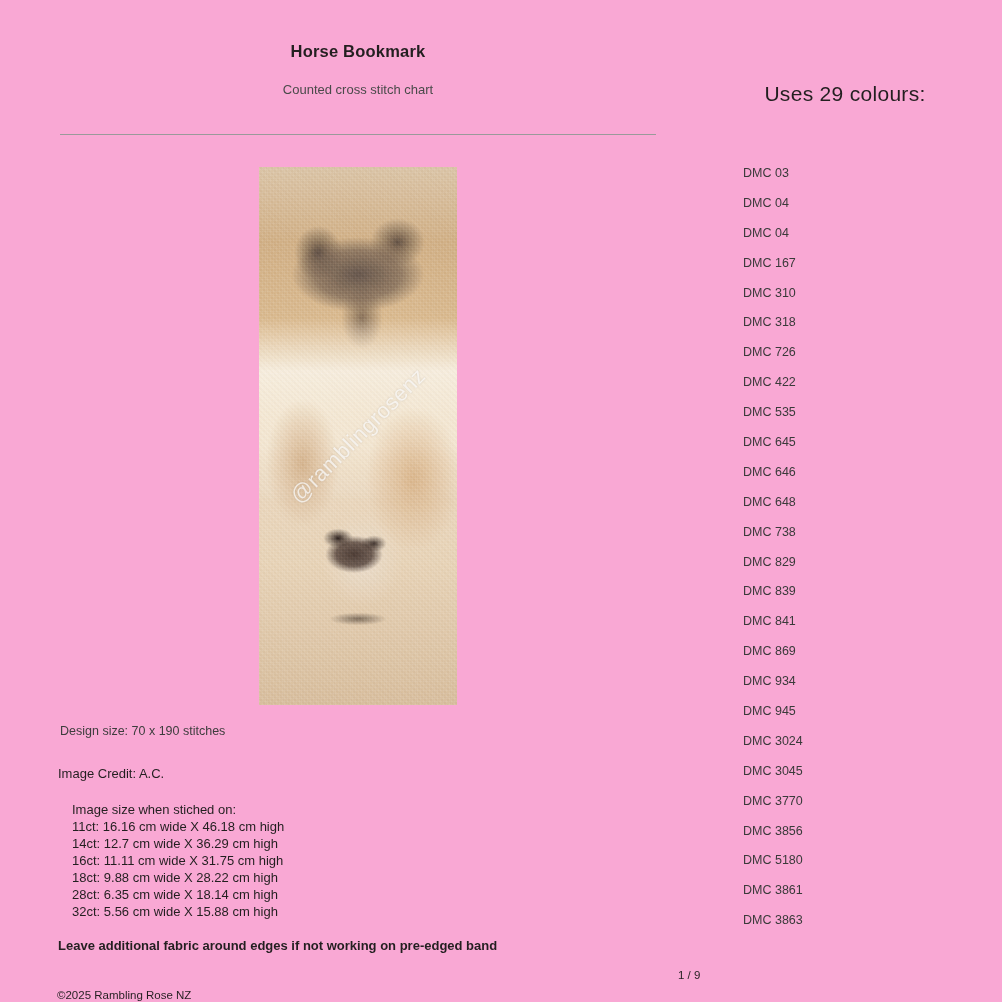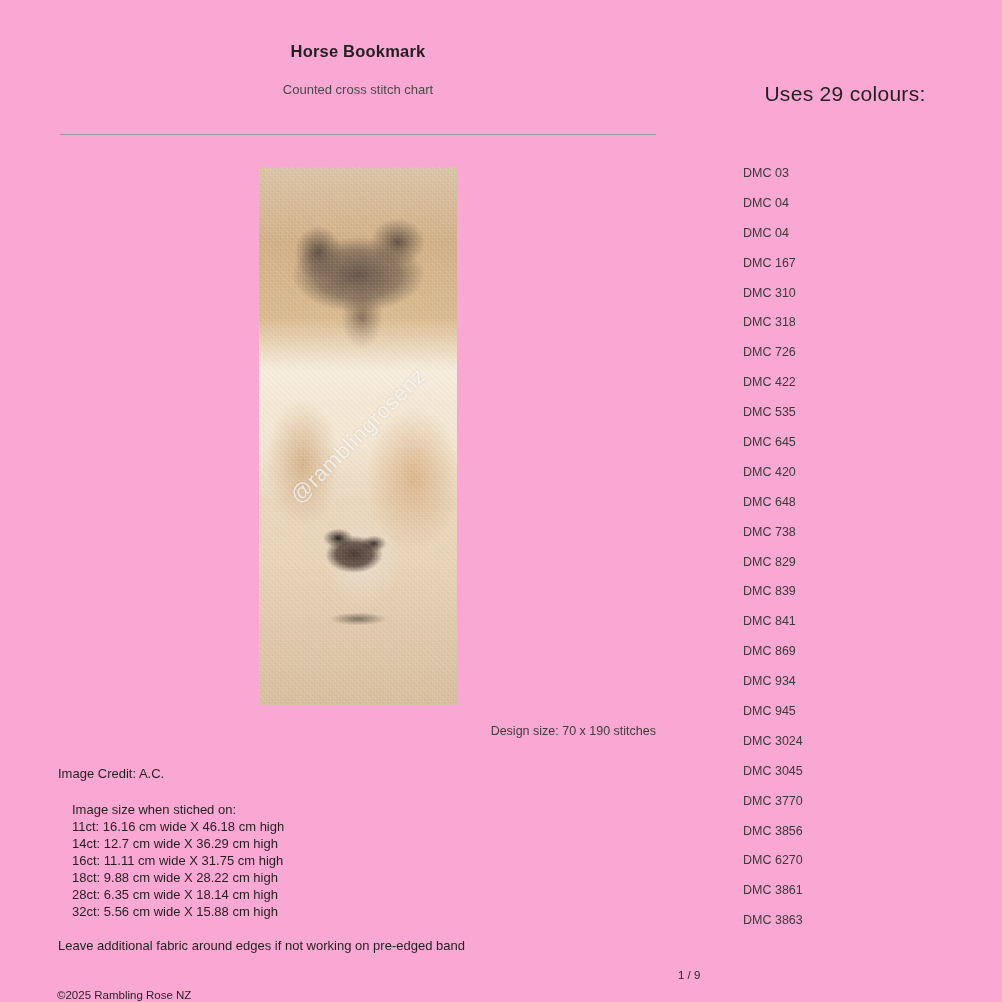--- a/index.html
+++ b/index.html
@@ -108,21 +108,21 @@
     color: rgba(255,255,255,.72);
     letter-spacing: .5px;
     white-space: nowrap;
     text-shadow: 0 0 2px rgba(120,100,80,.25);
   }
 
   .design-size {
     position: absolute;
     left: 60px; top: 724px;
     width: 596px;
-    text-align: right;
+    text-align: left;
     font-size: 12.5px;
     color: #3d3d3d;
   }
 
   .credit {
     position: absolute;
     left: 58px; top: 766px;
     font-size: 13px;
     color: #231f20;
   }
@@ -132,20 +132,21 @@
     font-size: 13px;
     line-height: 17px;
     color: #231f20;
     white-space: pre-line;
   }
   .note {
     position: absolute;
     left: 58px; top: 938px;
     font-size: 13px;
     color: #231f20;
+    font-weight: bold;
   }
   .footer-left {
     position: absolute;
     left: 57px; top: 989px;
     font-size: 11.5px;
     color: #231f20;
   }
   .footer-page {
     position: absolute;
     left: 630px; top: 969px;
@@ -218,31 +219,31 @@
       <div class="swatch-row"><span>DMC 03</span></div>
       <div class="swatch-row"><span>DMC 04</span></div>
       <div class="swatch-row"><span>DMC 04</span></div>
       <div class="swatch-row"><span>DMC 167</span></div>
       <div class="swatch-row"><span>DMC 310</span></div>
       <div class="swatch-row"><span>DMC 318</span></div>
       <div class="swatch-row"><span>DMC 726</span></div>
       <div class="swatch-row"><span>DMC 422</span></div>
       <div class="swatch-row"><span>DMC 535</span></div>
       <div class="swatch-row"><span>DMC 645</span></div>
-      <div class="swatch-row"><span>DMC 420</span></div>
+      <div class="swatch-row"><span>DMC 646</span></div>
       <div class="swatch-row"><span>DMC 648</span></div>
       <div class="swatch-row"><span>DMC 738</span></div>
       <div class="swatch-row"><span>DMC 829</span></div>
       <div class="swatch-row"><span>DMC 839</span></div>
       <div class="swatch-row"><span>DMC 841</span></div>
       <div class="swatch-row"><span>DMC 869</span></div>
       <div class="swatch-row"><span>DMC 934</span></div>
       <div class="swatch-row"><span>DMC 945</span></div>
       <div class="swatch-row"><span>DMC 3024</span></div>
       <div class="swatch-row"><span>DMC 3045</span></div>
       <div class="swatch-row"><span>DMC 3770</span></div>
       <div class="swatch-row"><span>DMC 3856</span></div>
-      <div class="swatch-row"><span>DMC 6270</span></div>
+      <div class="swatch-row"><span>DMC 5180</span></div>
       <div class="swatch-row"><span>DMC 3861</span></div>
       <div class="swatch-row"><span>DMC 3863</span></div>
     </div>
 
 </div>
 
 </body></html>

